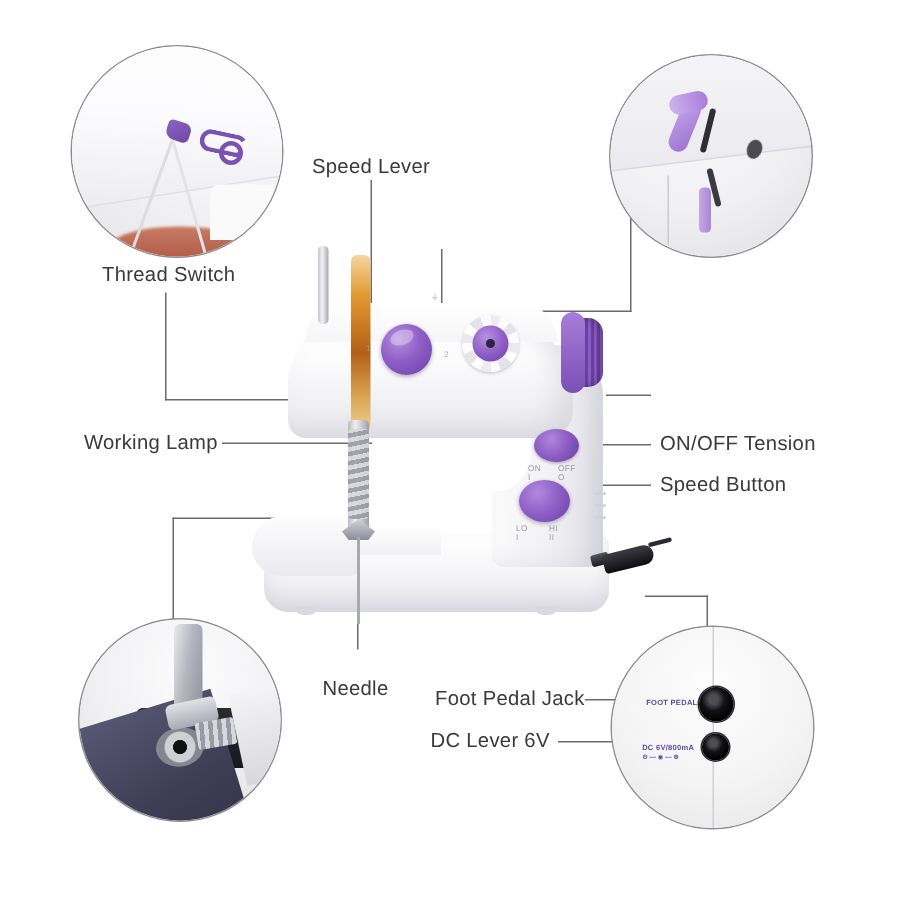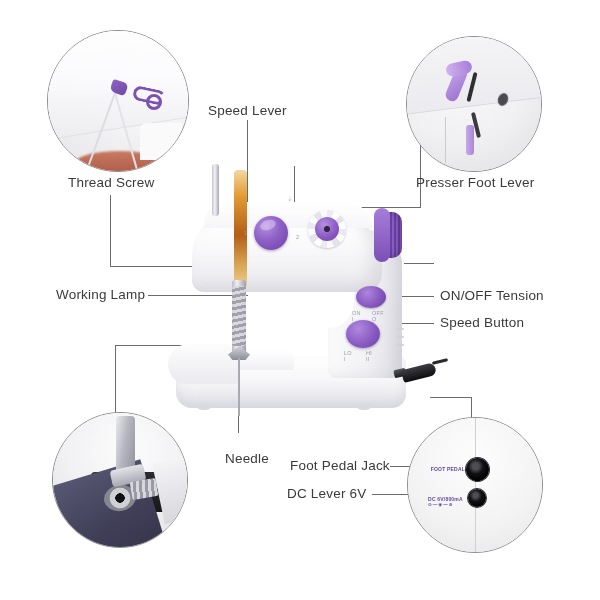--- a/index.html
+++ b/index.html
@@ -337,34 +337,33 @@
 
     <div class="vent"></div>
     <div class="vent" style="top:176px;"></div>
     <div class="vent" style="top:184px;"></div>
 
     <div class="plugTip"></div>
     <div class="plug"></div>
     <div class="plugWire"></div>
   </div>
 
-  <div class="lbl" style="left:68px;top:176px;">Thread Screw</div>
+  <div class="lbl" style="left:68px;top:176px;">Thread Switch</div>
 
   <div class="lbl" style="left:208px;top:104px;">Speed Lever</div>
 
 
-  <div class="lbl" style="left:416px;top:176px;">Presser Foot Lever</div>
 
 
   <div class="lbl" style="left:440px;top:289px;">ON/OFF Tension</div>
 
   <div class="lbl" style="left:440px;top:316px;">Speed Button</div>
 
   <div class="lbl" style="left:56px;top:288px;">Working Lamp</div>
 
-  <div class="lbl" style="left:215px;top:452px;margin-left:10px;">Needle</div>
+  <div class="lbl" style="left:215px;top:452px;">Needle</div>
 
 
   <div class="lbl" style="left:290px;top:459px;">Foot Pedal Jack</div>
 
   <div class="lbl" style="left:287px;top:487px;">DC Lever 6V</div>
 
 </div>
 
 </body></html>

